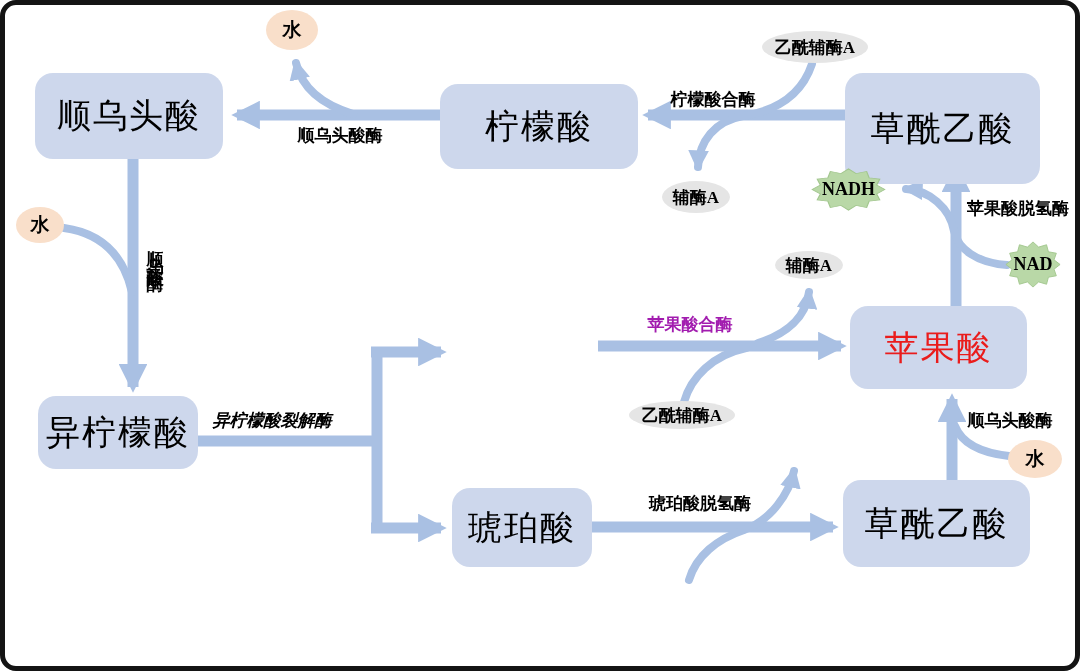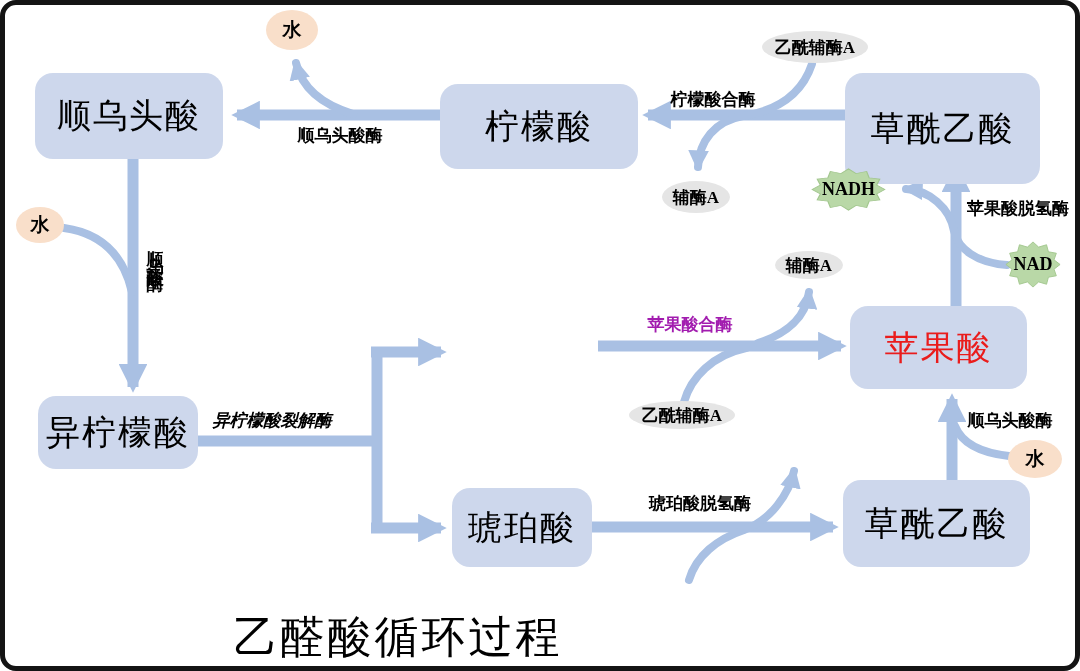--- a/index.html
+++ b/index.html
@@ -148,15 +148,14 @@
 
   <div class="lab" style="left:335px;top:130px;">顺乌头酸酶</div>
   <div class="lab" style="left:708px;top:94px;">柠檬酸合酶</div>
   <div class="lab" style="left:1013px;top:203px;">苹果酸脱氢酶</div>
   <div class="lab vert" style="left:150px;top:232px;">顺乌头酸酶</div>
   <div class="lab" style="left:267px;top:415px;font-style:italic;">异柠檬酸裂解酶</div>
   <div class="lab red" style="left:685px;top:319px;">苹果酸合酶</div>
   <div class="lab" style="left:695px;top:498px;">琥珀酸脱氢酶</div>
   <div class="lab" style="left:1005px;top:415px;">顺乌头酸酶</div>
 
-  <div class="title" style="left:393px;top:603px;">乙醛酸循环过程</div>
 
 </div>
 
 </body></html>

